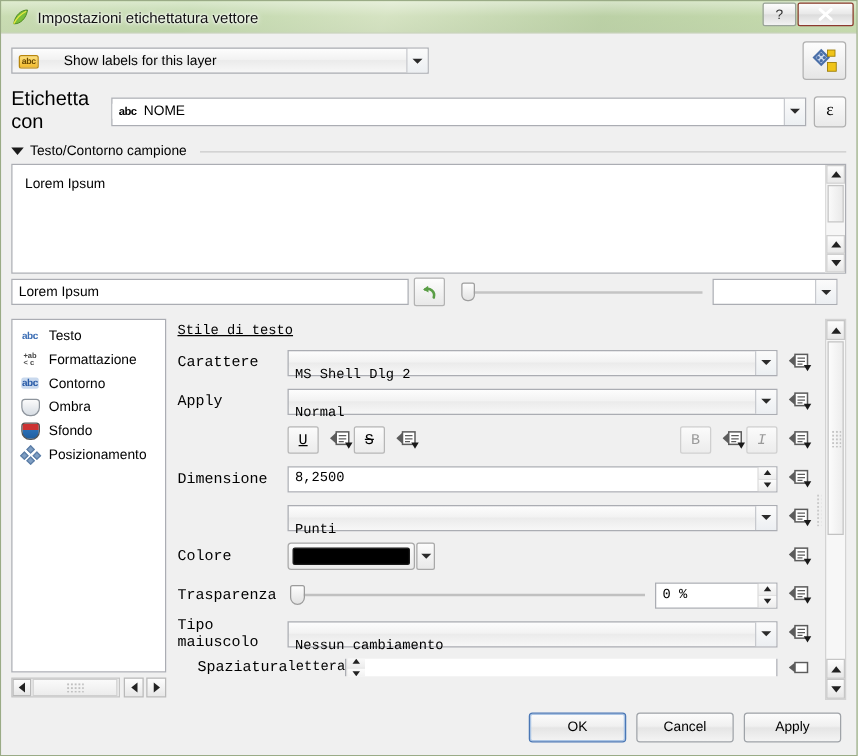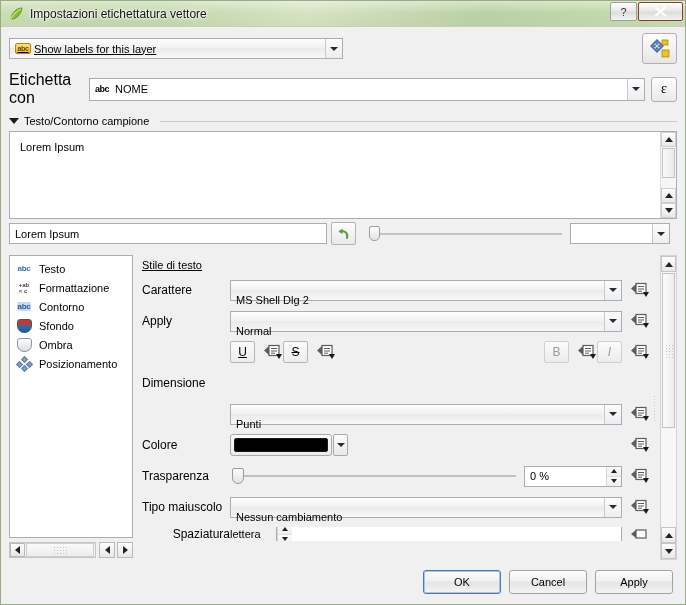--- a/index.html
+++ b/index.html
@@ -88,21 +88,21 @@
     width: 17px; height: 100%;
     border-left: 1px solid #c7c9ce;
     display: flex; align-items: center; justify-content: center;
     background: linear-gradient(180deg, #fbfbfb 0%, #eceff2 100%);
   }
   .caret { width: 0; height: 0; border-left: 4px solid transparent; border-right: 4px solid transparent; border-top: 4px solid #2b2b2b; }
 
   
   .row-top { display: flex; align-items: center; gap: 0; margin-bottom: 7px; }
   .showlabels { width: 334px; }
-  .showlabels .cval { display: flex; align-items: flex-start; gap: 3px; text-decoration: underline; }
+  .showlabels .cval { display: flex; align-items: flex-end; gap: 20px; }
   .abc-badge {
     width: 16px; height: 11px; flex: 0 0 16px;
     background: linear-gradient(180deg,#ffe07a,#f0b92c);
     border: 1px solid #b8860b; border-radius: 2px;
     font-size: 7px; font-weight: bold; color: #6b4a00;
     display: flex; align-items: center; justify-content: center;
     letter-spacing: -0.3px;
   }
   .tool-sq {
     width: 35px; height: 31px;
@@ -207,21 +207,21 @@
   .hs-thumb { flex: 1; height: 14px; margin: 0 1px; background: linear-gradient(180deg,#fafafa,#ececec); border: 1px solid #cfcfcf; position: relative;}
   .grip { position:absolute; left:50%; top:50%; transform:translate(-50%,-50%); width:14px;height:8px;
     background-image: radial-gradient(#c0c0c0 1px, transparent 1px);
     background-size: 3px 3px; }
   .tri-l { width:0;height:0;border-top:4px solid transparent;border-bottom:4px solid transparent;border-right:5px solid #222; }
   .tri-r { width:0;height:0;border-top:4px solid transparent;border-bottom:4px solid transparent;border-left:5px solid #222; }
   .pair-btns { display: flex; gap: 2px; }
   .pair-btns .hs-btn { width: 16px; height: 16px; }
 
   
-  .panel-wrap { flex: 1; display: flex; min-width: 0; }
+  .panel-wrap { flex: 1; display: flex; min-width: 0; font-family: Liberation Mono, monospace; }
   .panel {
     flex: 1; position: relative; overflow: hidden;
     padding: 4px 2px 0 4px;
   }
   .sect-title { font-size: 11px; text-decoration: underline; margin-bottom: 8px; }
 
   .frow { display: flex; align-items: center; height: 22px; margin-bottom: 9px; }
   .frow .flbl { width: 88px; flex: 0 0 88px; font-size: 12px; }
   .fctl { flex: 1; display: flex; align-items: center; min-width: 0; }
   .grow-combo { flex: 1; min-width: 0; }
@@ -436,30 +436,30 @@
 
           <div class="side-item">
             <span class="side-ico">
                 <span class="ico-abc boxed">abc</span>
               </span>
             <span>Contorno</span>
           </div>
 
           <div class="side-item">
             <span class="side-ico">
-                <i class="shield"></i>
-              </span>
-            <span>Sfondo</span>
+                <i class="shield plain"></i>
+              </span>
+            <span>Ombra</span>
           </div>
 
           <div class="side-item">
             <span class="side-ico">
-                <i class="shield plain"></i>
-              </span>
-            <span>Ombra</span>
+                <i class="shield"></i>
+              </span>
+            <span>Sfondo</span>
           </div>
 
           <div class="side-item">
             <span class="side-ico">
               <span class="diamonds">
                 <i style="left:5px;top:0"></i>
                   <i style="left:0;top:5px"></i>
                 <i style="left:10px;top:5px"></i>
                   <i style="left:5px;top:9px"></i>
               </span>
@@ -581,20 +581,41 @@
                   <rect x="5" y="1.5" width="10" height="10" fill="#fff" stroke="#5c5c5c" stroke-width="1.2"></rect>
                   <path d="M7 4.5 H13 M7 7 H13 M7 9.2 H11" stroke="#5c5c5c" stroke-width="1"></path>
                   <path d="M12 10 L18 10 L15 15 Z" fill="#1a1a1a"></path>
                 </svg>
               </span>
             </span>
           </div>
 
           <div class="frow">
             <span class="flbl">Dimensione</span>
+            <span class="fctl">
+              <span class="spinbox">
+                <span class="sval">8,2500</span>
+                <span class="spin-arrows">
+                  <div>
+                      <i class="tri-up-s"></i>
+                    </div>
+                  <div>
+                      <i class="tri-dn-s"></i>
+                    </div>
+                </span>
+              </span>
+              <span class="dd-btn">
+                <svg width="19" height="16" viewBox="0 0 19 16">
+                  <path d="M0 6.5 L5 2 L5 11 Z" fill="#5c5c5c"></path>
+                  <rect x="5" y="1.5" width="10" height="10" fill="#fff" stroke="#5c5c5c" stroke-width="1.2"></rect>
+                  <path d="M7 4.5 H13 M7 7 H13 M7 9.2 H11" stroke="#5c5c5c" stroke-width="1"></path>
+                  <path d="M12 10 L18 10 L15 15 Z" fill="#1a1a1a"></path>
+                </svg>
+              </span>
+            </span>
           </div>
 
           <div class="frow">
             <span class="flbl"></span>
             <span class="fctl">
               <span class="combo gray grow-combo">
                 <span class="cval">Punti</span>
                 <span class="arrow">
                     <i class="caret"></i>
                   </span>

